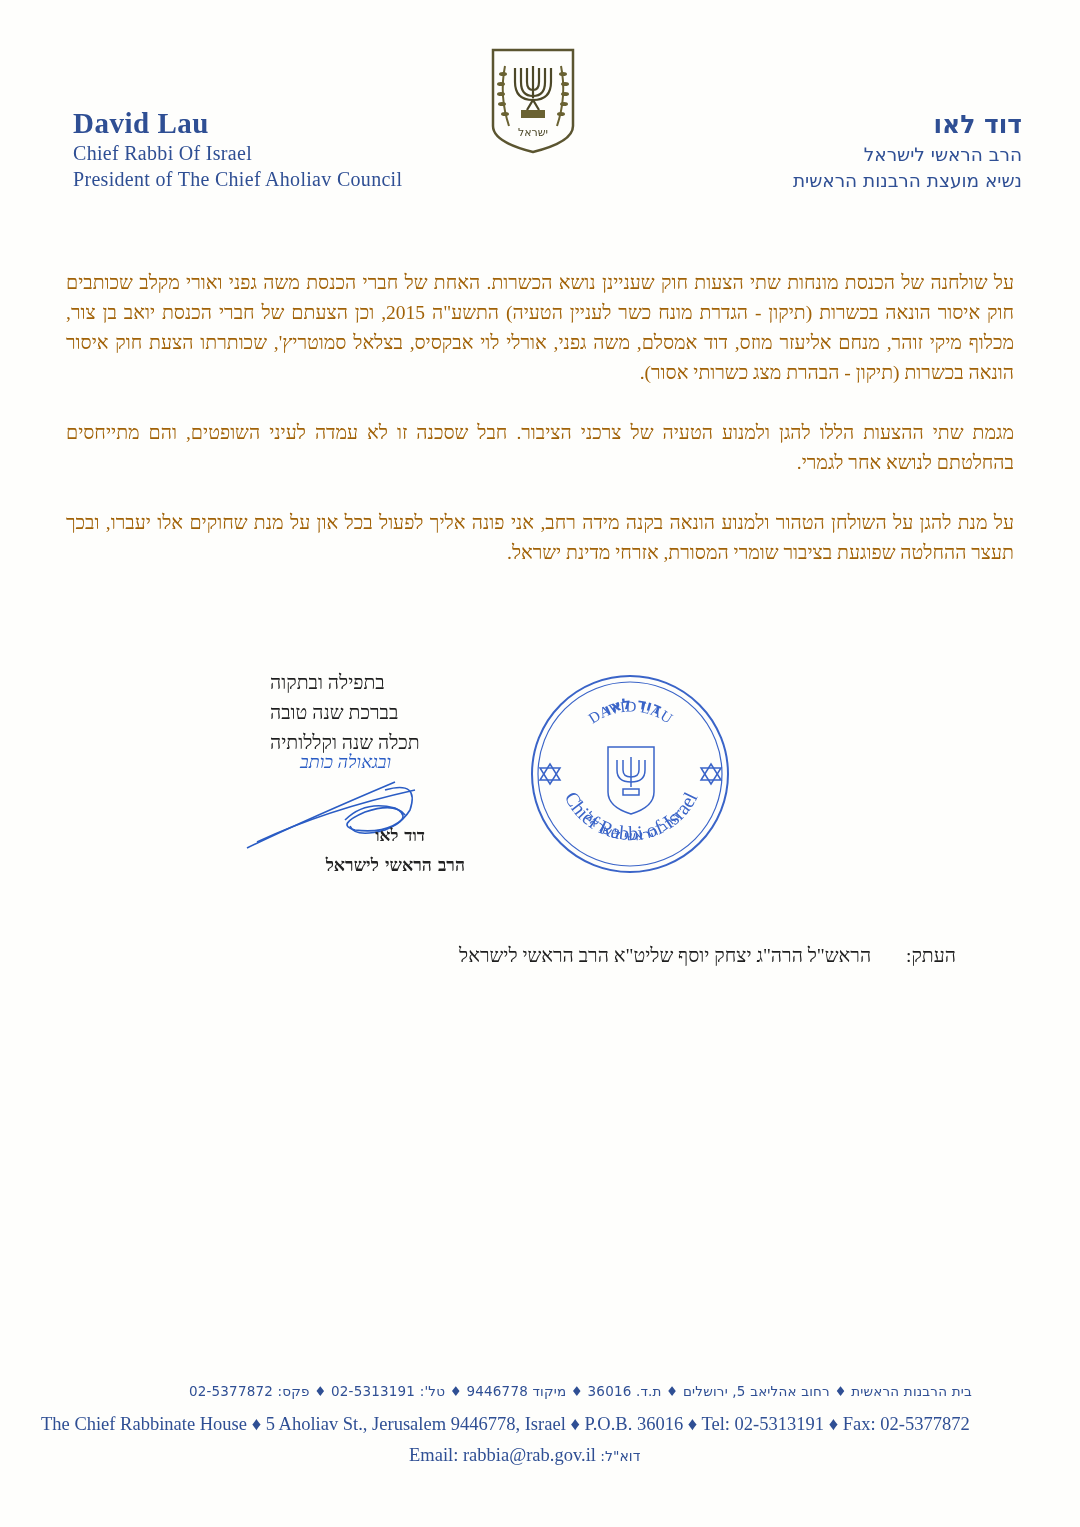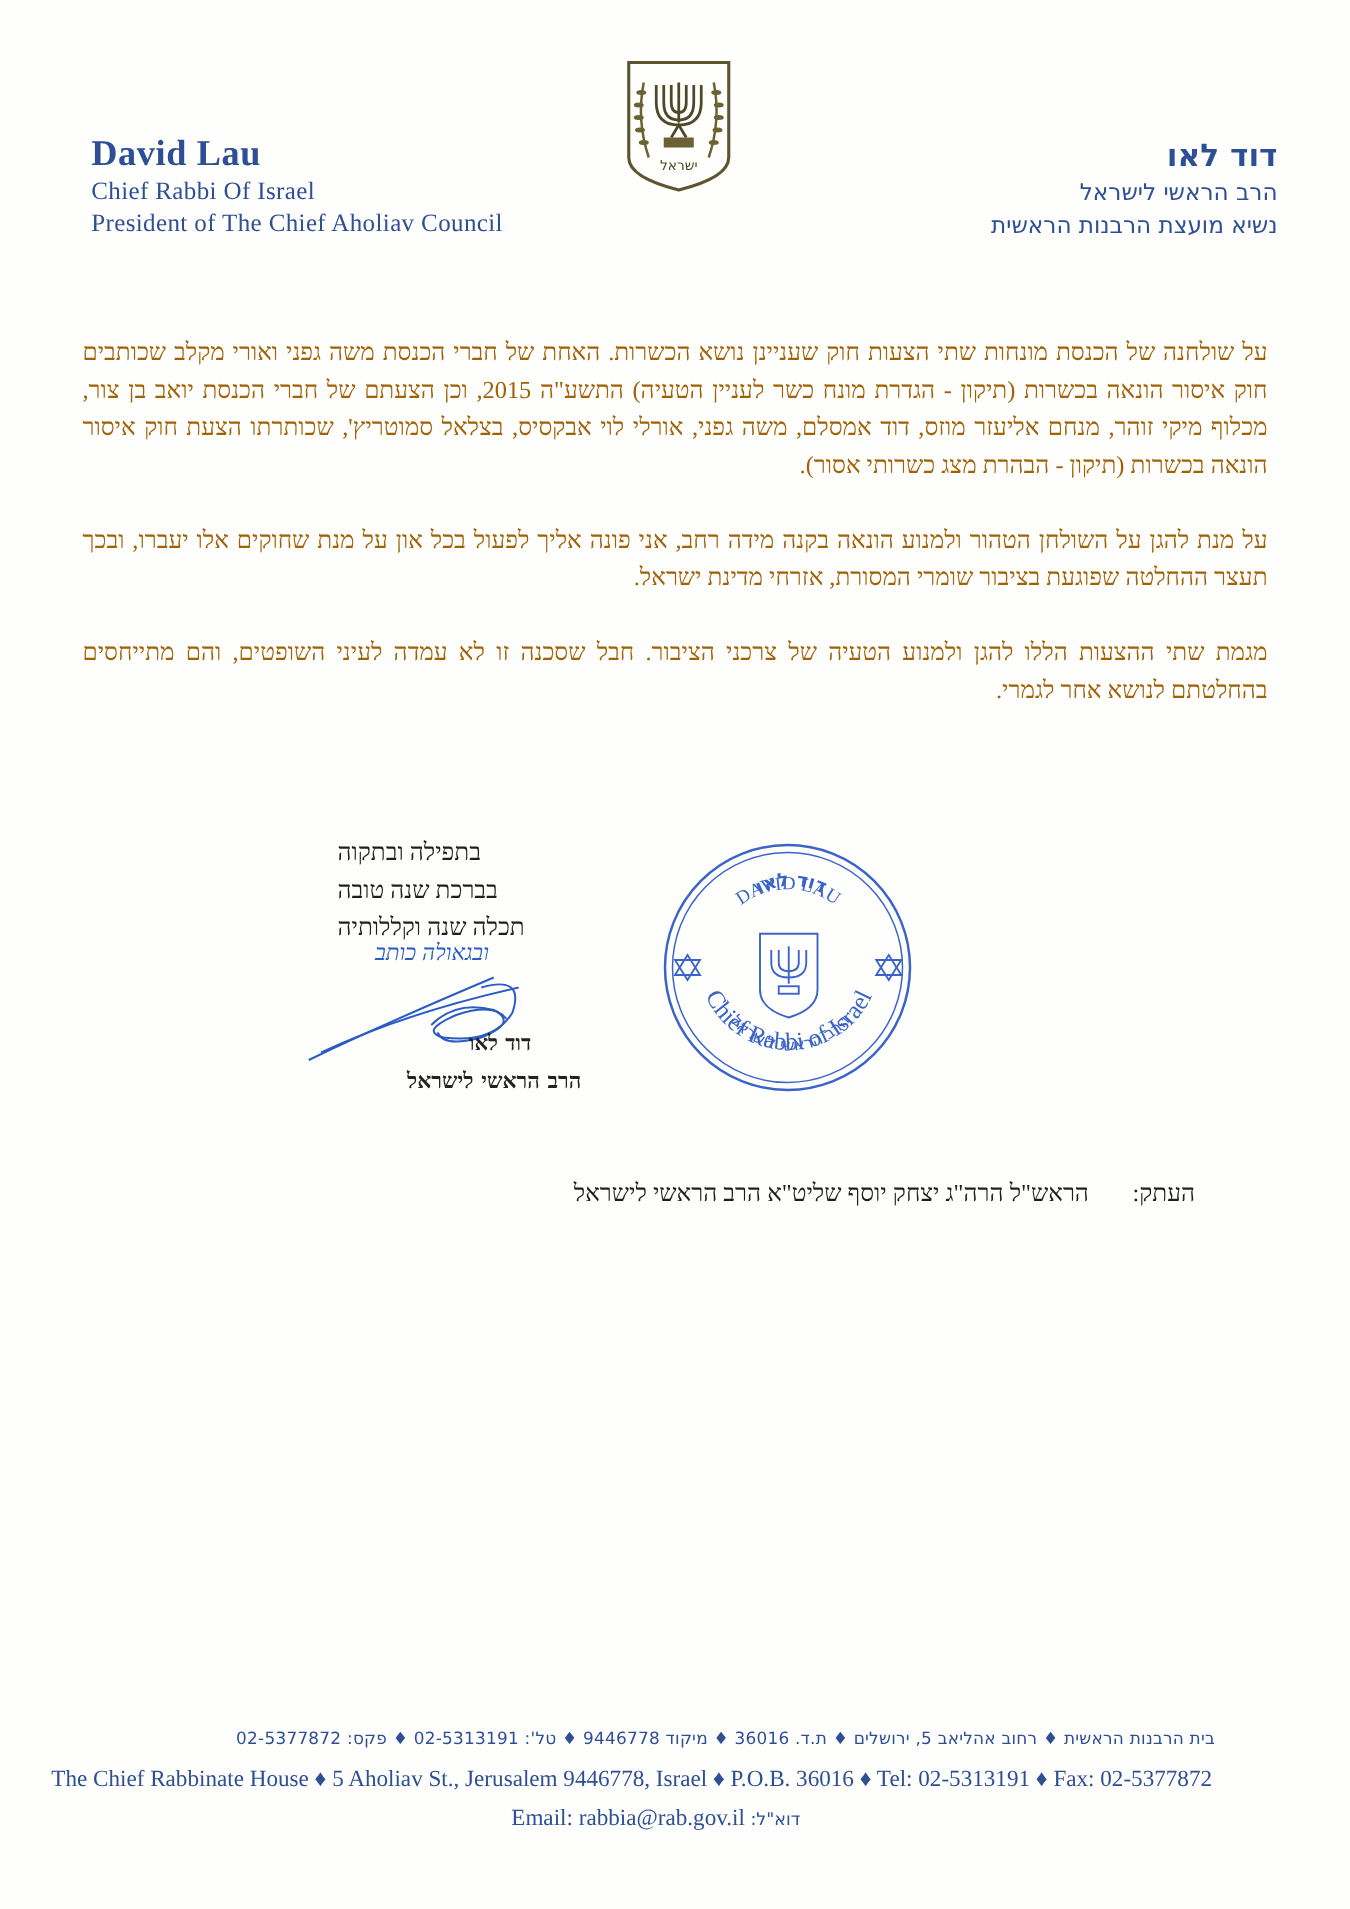--- a/index.html
+++ b/index.html
@@ -9,21 +9,21 @@
     font-family: "Liberation Serif", serif;
     color: #222;
   }
   .lh-en { position: absolute; left: 73px; top: 106px; color: #2f4f94; }
   .lh-en .name { font-size: 29px; font-weight: bold; letter-spacing: 0.5px; line-height: 34px; }
   .lh-en .line { font-size: 20px; line-height: 26px; letter-spacing: 0.3px; }
   .lh-he { position: absolute; right: 58px; top: 108px; direction: rtl; text-align: right; color: #2f4f94;
            font-family: "DejaVu Sans", sans-serif; }
   .lh-he .name { font-size: 25px; font-weight: bold; line-height: 34px; }
   .lh-he .line { font-size: 18.5px; line-height: 26px; }
-  .emblem { position: absolute; left: 497px; top: 46px; width: 92px; height: 108px; text-align: center; }
+  .emblem { position: absolute; left: 487px; top: 46px; width: 92px; height: 108px; text-align: center; }
 
   .body-text {
     position: absolute; left: 66px; width: 948px; top: 268px;
     direction: rtl; text-align: right;
     font-family: "Liberation Serif", serif; font-size: 19.5px; line-height: 30px; color: #a16207;
   }
   .body-text p { margin: 0 0 30px 0; text-align: justify; text-align-last: right; }
 
   .closing {
     position: absolute; left: 270px; width: 200px; top: 668px;
@@ -89,22 +89,22 @@
 </div>
 
 <div class="lh-he">
   <div class="name">דוד לאו</div>
   <div class="line">הרב הראשי לישראל</div>
   <div class="line">נשיא מועצת הרבנות הראשית</div>
 </div>
 
 <div class="body-text">
   <p>על שולחנה של הכנסת מונחות שתי הצעות חוק שעניינן נושא הכשרות. האחת של חברי הכנסת משה גפני ואורי מקלב שכותבים חוק איסור הונאה בכשרות (תיקון - הגדרת מונח כשר לעניין הטעיה) התשע"ה 2015, וכן הצעתם של חברי הכנסת יואב בן צור, מכלוף מיקי זוהר, מנחם אליעזר מוזס, דוד אמסלם, משה גפני, אורלי לוי אבקסיס, בצלאל סמוטריץ', שכותרתו הצעת חוק איסור הונאה בכשרות (תיקון - הבהרת מצג כשרותי אסור).</p>
+  <p>מגמת שתי ההצעות הללו להגן ולמנוע הטעיה של צרכני הציבור. חבל שסכנה זו לא עמדה לעיני השופטים, והם מתייחסים בהחלטתם לנושא אחר לגמרי.</p>
   <p>על מנת להגן על השולחן הטהור ולמנוע הונאה בקנה מידה רחב, אני פונה אליך לפעול בכל און על מנת שחוקים אלו יעברו, ובכך תעצר ההחלטה שפוגעת בציבור שומרי המסורת, אזרחי מדינת ישראל.</p>
-  <p>מגמת שתי ההצעות הללו להגן ולמנוע הטעיה של צרכני הציבור. חבל שסכנה זו לא עמדה לעיני השופטים, והם מתייחסים בהחלטתם לנושא אחר לגמרי.</p>
 </div>
 
 <div class="closing">
   <div>בתפילה ובתקוה</div>
   <div>בברכת שנה טובה</div>
   <div>תכלה שנה וקללותיה</div>
 </div>
 <div class="handwritten">ובגאולה כותב</div>
 
 <div class="signature">

